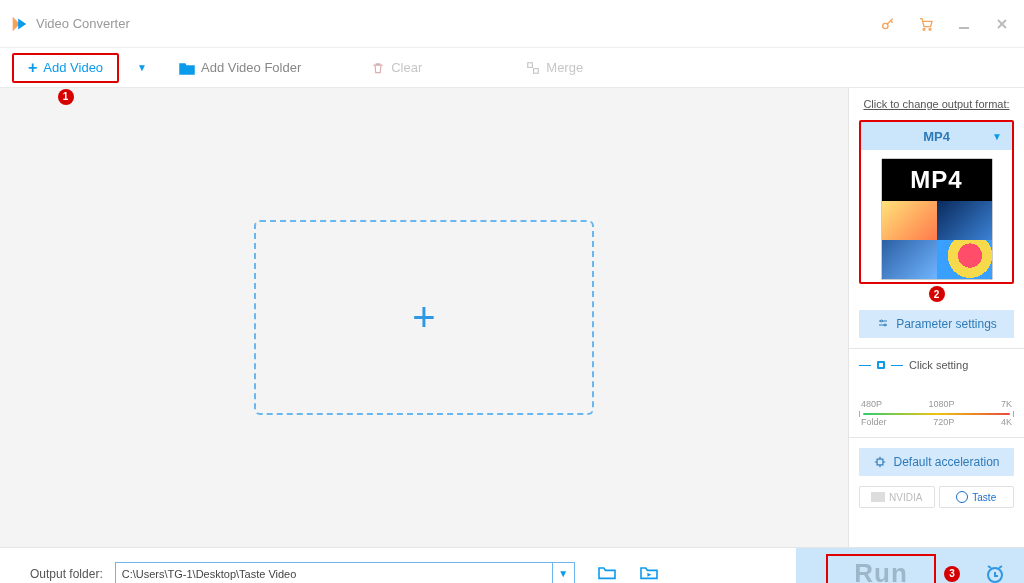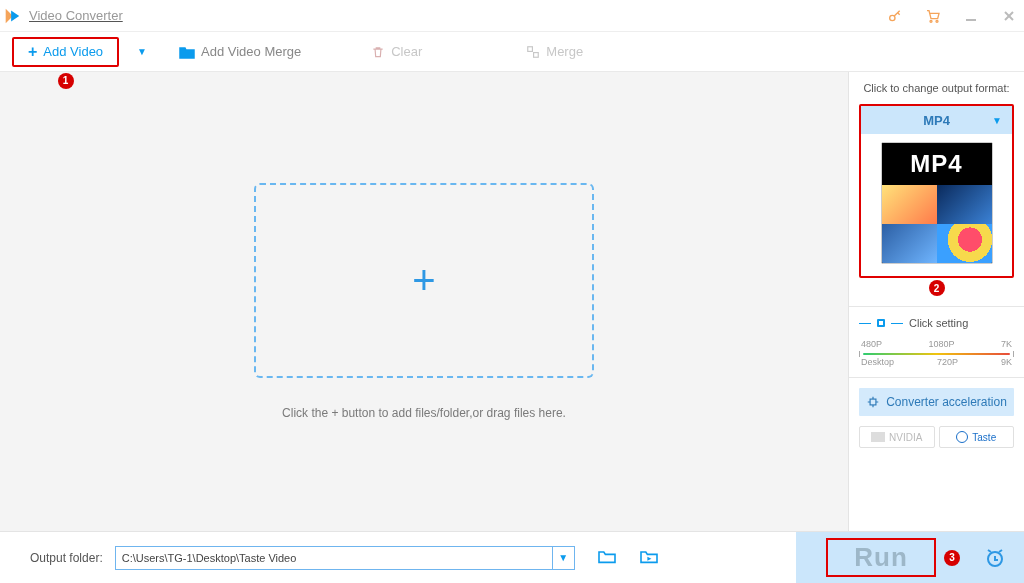--- a/index.html
+++ b/index.html
@@ -1,19 +1,19 @@
 <!DOCTYPE html>
 <html><head>
 <meta charset="utf-8">
 <style>
   * { box-sizing: border-box; margin: 0; padding: 0; font-family: Arial, sans-serif; }
   body { width: 1024px; height: 583px; overflow: hidden; background: #fff; font-size: 12px; color: #555; }
 
   
-  .titlebar { height: 32px; display: flex; align-items: center; padding: 0 3px; border-bottom: 1px solid #eee; text-decoration: underline; }
+  .titlebar { height: 48px; display: flex; align-items: center; padding: 0 10px; border-bottom: 1px solid #eee; }
   .logo { width: 18px; height: 18px; margin-right: 8px; position: relative; }
   .logo svg { width: 18px; height: 18px; }
   .titlebar .title { font-size: 13px; color: #999; }
   .titlebar .spacer { flex: 1; }
   .titlebar .winbtn { width: 24px; height: 24px; display: flex; align-items: center; justify-content: center; color: #ccc; cursor: pointer; margin-left: 14px; }
   .titlebar .winbtn.orange { color: #f5a45a; }
 
   
   .toolbar { height: 40px; display: flex; align-items: center; padding: 0 12px; gap: 12px; border-bottom: 1px solid #e9e9e9; background:#fff; }
   .redbox { border: 2px solid #e00000; border-radius: 2px; }
@@ -30,39 +30,39 @@
 
   
   .main { display: flex; height: 459px; }
   .canvas { flex: 1; background: #f4f4f4; display: flex; flex-direction: column; align-items: center; justify-content: center; }
   .dropzone { width: 340px; height: 195px; border: 2px dashed #69b7f0; border-radius: 6px; display:flex;align-items:center;justify-content:center; cursor:pointer; }
   .bigplus { font-size: 40px; color:#2e98e4; font-weight:200; }
   .hint { margin-top: 28px; font-size: 12px; color:#7a7a7a; }
 
   
   .side { width: 176px; border-left: 1px solid #e4e4e4; padding: 10px 10px 4px 10px; display:flex; flex-direction:column; gap:8px; background:#fff; }
-  .side-header { font-size:11px; color:#555; margin-bottom:2px; text-align:center; }
-  .format-box { border:2px solid #e00000; border-radius:2px; padding-bottom:12px; position:relative; }
+  .side-header { font-size:11px; color:#555; margin-bottom:2px; text-align:center;text-decoration:underline; }
+  .format-box { border:2px solid #e00000; border-radius:2px; padding-bottom:2px; position:relative; }
   .format-head { background:#cbe6fb; height:28px; display:flex; align-items:center; justify-content:center; color:#2e7ab8; font-weight:bold; font-size:13px; position:relative; cursor:pointer; }
   .format-head .caret { position:absolute; right:10px; color:#0b9bed; font-size:10px; }
   .thumb { margin: 8px auto 0 auto; width:112px; height:122px; border:1px solid #ccc; border-radius:2px; overflow:hidden; background:#000; position:relative; }
   .thumb .tag { position:absolute; top:0; left:0; right:0; height:42px; background:#000; color:#fff; font-weight:bold; font-size:24px; display:flex; align-items:center; justify-content:center; letter-spacing:1px; }
   .thumb .strip { position:absolute; top:42px; left:0; right:0; bottom:0; display:grid; grid-template-columns:1fr 1fr; }
   .strip div:nth-child(1){background:linear-gradient(135deg,#ffe27a,#ff7a4a);} 
   .strip div:nth-child(2){background:linear-gradient(135deg,#0a2a5c,#3b82d6);} 
   .strip div:nth-child(3){background:linear-gradient(135deg,#2c5fa4,#6fb5ff);} 
   .strip div:nth-child(4){background:radial-gradient(circle at 60% 40%, #ff4d6a 0 30%, #f7d94c 30% 55%, #3aa0ff 55% 100%);} 
   .sidebtn { background:#d4eafc; color:#2e7ab8; height:28px; display:flex; align-items:center; justify-content:center; font-size:12px; border-radius:1px; cursor:pointer; gap:6px; }
   .sidebtn .ic{display:inline-flex;}
 
   .quick-row { display:flex; align-items:center; gap:6px; font-size:11px; color:#0b9bed; }
   .quick-row .knob { width:8px;height:8px;border:2px solid #0b9bed;background:#fff;border-radius:1px;}
   .quick-row .line { width:12px;height:1px;background:#0b9bed;}
   .quick-row .lbl { color:#555; }
-  .slider { position:relative; margin-top:2px; }
+  .slider { position:relative; margin-top:20px; }
   .slider .ticks { display:flex; justify-content:space-between; font-size:9px; color:#999; padding:0 2px; }
   .slider .bar { height:2px; background:linear-gradient(to right,#2ecc71 0%, #f1c40f 50%, #e74c3c 100%); margin:4px 4px 2px 4px; position:relative; border-radius:1px; }
   .slider .bar::before { content:''; position:absolute; top:-2px; bottom:-2px; left:-4px; width:1px; background:#aaa;}
   .slider .bar::after { content:''; position:absolute; top:-2px; bottom:-2px; right:-4px; width:1px; background:#aaa;}
 
   .hw-chips { display:flex; gap:4px; margin-top:2px; }
   .chip { flex:1; height:22px; border:1px solid #e0e0e0; border-radius:2px; display:flex; align-items:center; justify-content:center; font-size:10px; color:#bbb; gap:4px; }
   .chip.intel { color:#1a6fc9; }
   .chip .dot{width:12px;height:12px;border-radius:50%;border:1px solid; display:inline-block;}
   .chip.intel .dot{border-color:#1a6fc9;}
@@ -131,21 +131,21 @@
     <span class="badge" style="left:50%;transform:translateX(-50%);bottom:-22px;">1</span>
   </div>
   <span class="dropdown-caret">▼</span>
   <div class="tb-btn addfolder">
     <span class="ic">
         <svg width="16" height="14" viewBox="0 0 16 14">
           <path d="M1 3h5l1 2h8v8H1z" fill="none" stroke="#0b9bed" stroke-width="1.5"></path>
           <polygon points="6,7 10,9 6,11" fill="#0b9bed"></polygon>
         </svg>
       </span>
-    <span>Add Video Merge</span>
+    <span>Add Video Folder</span>
   </div>
   <div style="width:26px"></div>
   <div class="tb-btn disabled">
     <span class="ic">
         <svg width="14" height="14" viewBox="0 0 24 24" fill="none" stroke="#d9b0b0" stroke-width="2">
           <path d="M4 7h16M9 7V5h6v2M7 7l1 13h8l1-13"></path>
         </svg>
       </span>
     <span>Clear</span>
   </div>
@@ -159,21 +159,20 @@
       </span>
     <span>Merge</span>
   </div>
 </div>
 
 <div class="main">
   <div class="canvas">
     <div class="dropzone">
       <span class="bigplus">+</span>
     </div>
-    <div class="hint">Click the + button to add files/folder,or drag files here.</div>
   </div>
 
   <div class="side">
     <div class="side-header">Click to change output format:</div>
     <div style="position:relative">
       <div class="format-box">
         <div class="format-head">
           <span>MP4</span>
           <span class="caret">▼</span>
         </div>
@@ -183,49 +182,60 @@
               <div></div>
               <div></div>
               <div></div>
               <div></div>
             </div>
         </div>
       </div>
       <span class="badge" style="left:50%;transform:translateX(-50%);bottom:-18px;">2</span>
     </div>
     <div style="height:10px"></div>
+    <div class="sidebtn">
+      <span class="ic">
+          <svg width="14" height="12" viewBox="0 0 24 24" fill="none" stroke="#2e7ab8" stroke-width="2">
+            <line x1="4" y1="6" x2="20" y2="6"></line>
+            <circle cx="9" cy="6" r="2" fill="#d4eafc"></circle>
+            <line x1="4" y1="14" x2="20" y2="14"></line>
+            <circle cx="16" cy="14" r="2" fill="#d4eafc"></circle>
+          </svg>
+        </span>
+      <span>Parameter settings</span>
+    </div>
     <hr>
     <div class="quick-row">
       <span class="line"></span>
         <span class="knob"></span>
         <span class="line"></span>
       <span class="lbl">Click setting</span>
     </div>
     <div class="slider">
       <div class="ticks">
         <span>480P</span>
         <span>1080P</span>
         <span>7K</span>
       </div>
       <div class="bar"></div>
       <div class="ticks">
-        <span>Desktop</span>
+        <span>Folder</span>
         <span>720P</span>
-        <span>9K</span>
+        <span>4K</span>
       </div>
     </div>
     <hr>
     <div class="sidebtn">
       <span class="ic">
           <svg width="14" height="14" viewBox="0 0 24 24" fill="none" stroke="#2e7ab8" stroke-width="2">
             <rect x="7" y="7" width="10" height="10"></rect>
             <path d="M12 3v4M12 17v4M3 12h4M17 12h4"></path>
           </svg>
         </span>
-      <span>Converter acceleration</span>
+      <span>Default acceleration</span>
     </div>
     <div class="hw-chips">
       <div class="chip nvidia">
         <span class="sw"></span>
         <span>NVIDIA</span>
       </div>
       <div class="chip intel">
         <span class="dot"></span>
         <span>Taste</span>
       </div>

